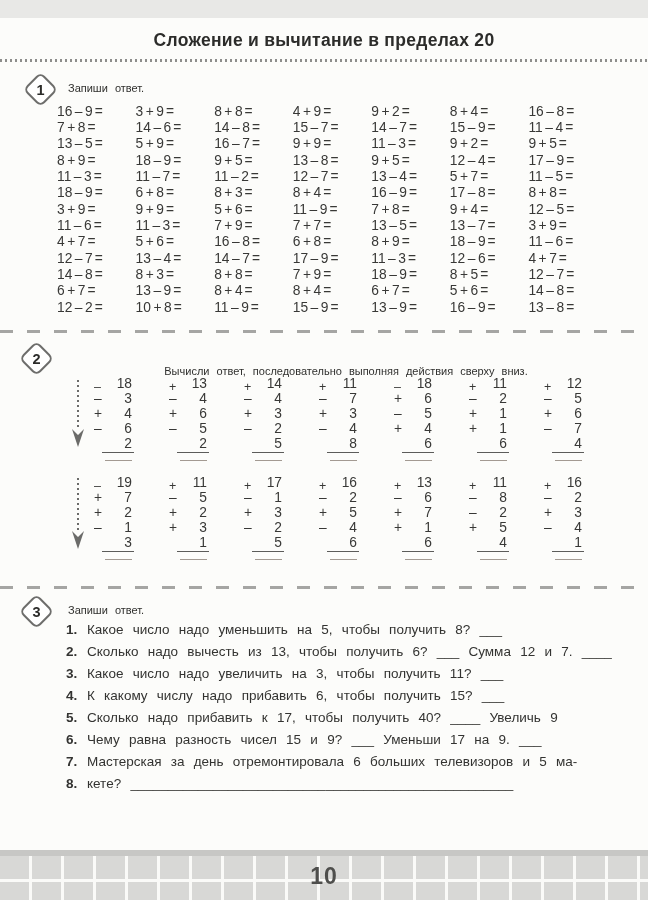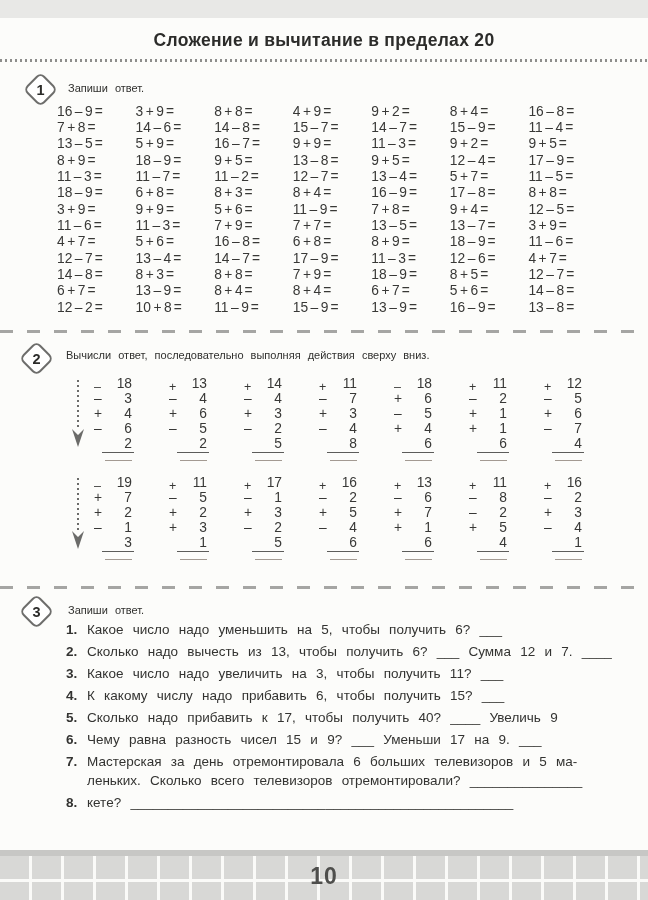--- a/index.html
+++ b/index.html
@@ -17,21 +17,21 @@
   .sep-dashed{background:repeating-linear-gradient(90deg,#a5a5a3 0 13px,transparent 13px 27px);}
   .sep-d1{top:312px;} .sep-d2{top:568px;}
   
   .badge{position:absolute; width:27px; height:27px;}
   .badge .diamond{position:absolute; inset:1px; border:2.5px solid #6d6d6b;
     border-radius:6px; transform:rotate(45deg); background:#fff;}
   .badge .bnum{position:absolute; inset:0; display:flex; align-items:center;
     justify-content:center; font-weight:bold; font-size:14.5px; color:#2c2c2a;}
   .b1{left:27px; top:58px;} .b2{left:23px; top:327px;} .b3{left:23px; top:580px;}
   .instr{position:absolute; font-size:11px; color:#30302e; word-spacing:4px;}
-  .i1{left:68px; top:64px;} .i2{left:66px; top:331px; width:560px;} .i3{left:68px; top:586px;}
+  .i1{left:68px; top:64px;} .i2{left:66px; top:347px; width:560px;text-align:center;} .i3{left:68px; top:586px;}
   
   .sec1-grid{position:absolute; left:57px; top:85px; width:550px;
     display:grid; grid-template-columns:repeat(7,1fr);}
   .cell{height:16.35px; display:flex; align-items:center;
     font-size:13.8px; color:#383836; white-space:nowrap;}
   .cell .op{margin:0 2.5px;} .cell .eq{margin-left:2px;}
   
   .sec2-row{position:absolute; left:94px; display:grid;
     grid-template-columns:repeat(7,44px); column-gap:31px;}
   .r1{top:358px;} .r2{top:457px;}
@@ -989,21 +989,21 @@
 
   <div class="badge b3">
     <div class="diamond"></div>
     <div class="bnum">3</div>
   </div>
   <div class="instr i3">Запиши  ответ.</div>
   <div class="sec3-items">
       <div class="item">
         <span class="item-num">1.</span>
         <span class="item-lines">
-          <div class="item-line">Какое число надо уменьшить на 5, чтобы получить 6? ___</div>
+          <div class="item-line">Какое число надо уменьшить на 5, чтобы получить 8? ___</div>
         </span>
       </div>
       <div class="item">
         <span class="item-num">2.</span>
         <span class="item-lines">
           <div class="item-line">Сколько надо вычесть из 13, чтобы получить 6? ___ Сумма 12 и 7. ____</div>
         </span>
       </div>
       <div class="item">
         <span class="item-num">3.</span>
@@ -1026,21 +1026,20 @@
       <div class="item">
         <span class="item-num">6.</span>
         <span class="item-lines">
           <div class="item-line">Чему равна разность чисел 15 и 9? ___ Уменьши 17 на 9. ___</div>
         </span>
       </div>
       <div class="item">
         <span class="item-num">7.</span>
         <span class="item-lines">
           <div class="item-line">Мастерская за день отремонтировала 6 больших телевизоров и 5 ма-</div>
-          <div class="item-line">леньких. Сколько всего телевизоров отремонтировали? _______________</div>
         </span>
       </div>
       <div class="item">
         <span class="item-num">8.</span>
         <span class="item-lines">
           <div class="item-line">кете? ___________________________________________________</div>
         </span>
       </div>
     </div>
 

